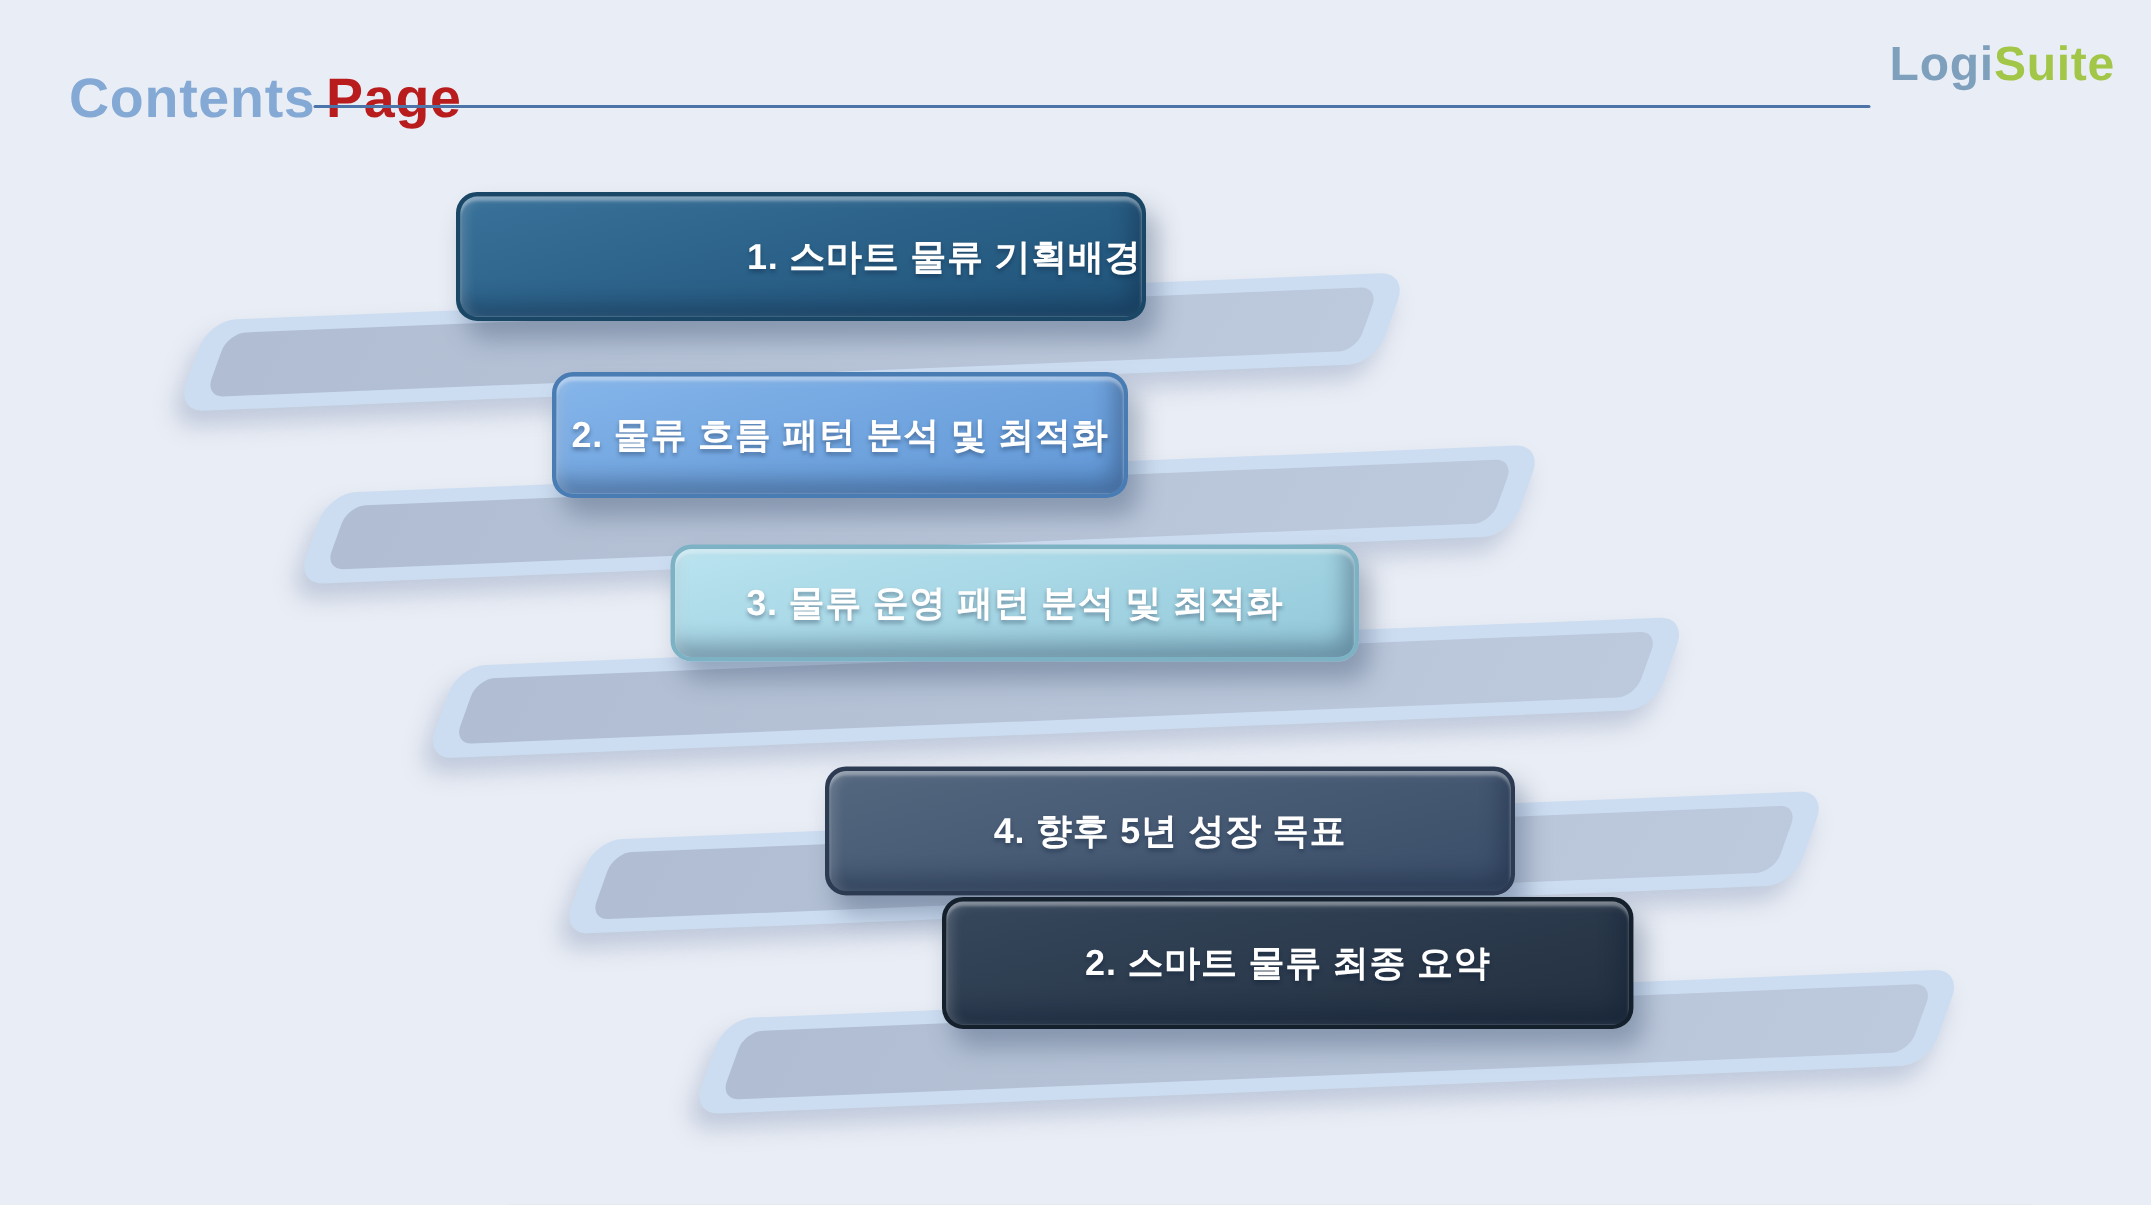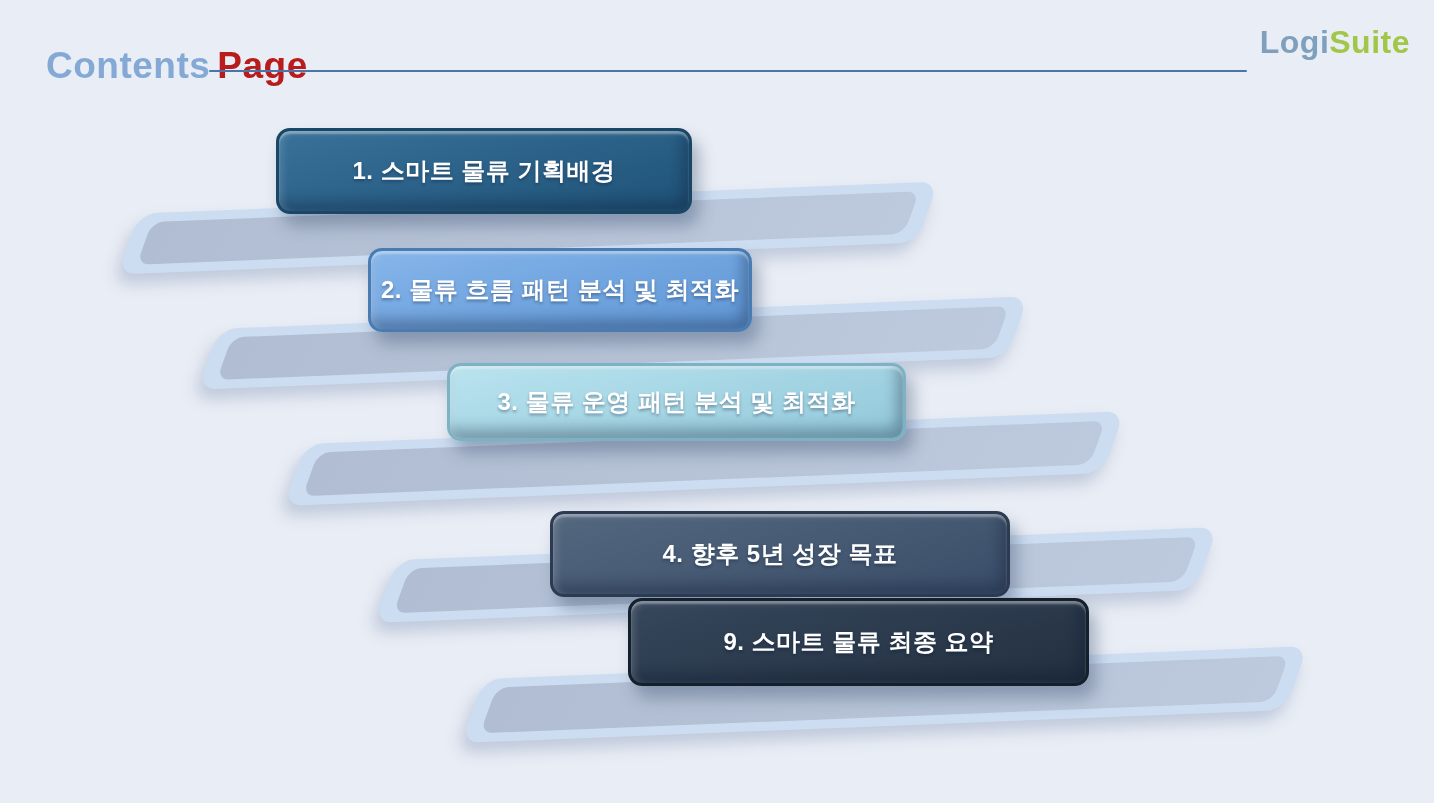--- a/index.html
+++ b/index.html
@@ -63,21 +63,21 @@
   }
   .bar-label{
     color:var(--bar-text,#fff);
     font-size:24px;font-weight:700;letter-spacing:.5px;
     text-shadow:0 2px 3px rgba(5,20,45,.35);
     white-space:nowrap;
   }
 
   
   .row:nth-child(1) .ribbon{left:128px;top:198px;width:800px;height:60px;}
-  .row:nth-child(1) .bar   {left:276px;top:128px;width:416px;height:86px;}
+  .row:nth-child(1) .bar   {left:304px;top:128px;width:460px;height:86px;justify-content:flex-end;}
 
   .row:nth-child(2) .ribbon{left:208px;top:313px;width:810px;height:60px;}
   .row:nth-child(2) .bar   {left:368px;top:248px;width:384px;height:84px;}
 
   .row:nth-child(3) .ribbon{left:294px;top:428px;width:820px;height:61px;}
   .row:nth-child(3) .bar   {left:447px;top:363px;width:459px;height:78px;}
 
   .row:nth-child(4) .ribbon{left:385px;top:544px;width:822px;height:62px;}
   .row:nth-child(4) .bar   {left:550px;top:483px;width:460px;height:86px;margin-top:28px;}
 
@@ -136,18 +136,18 @@
       <div class="bar">
         <span class="bar-label">4. 향후 5년 성장 목표</span>
       </div>
     </div>
 
     <div class="row" style="--fill-top: #36475c; --fill-bottom: #222f3f; --rim: #15202d;">
       <div class="ribbon">
           <div class="ribbon-inner"></div>
         </div>
       <div class="bar">
-        <span class="bar-label">9. 스마트 물류 최종 요약</span>
+        <span class="bar-label">2. 스마트 물류 최종 요약</span>
       </div>
     </div>
 
   </div>
 </div>
 
 </body></html>

